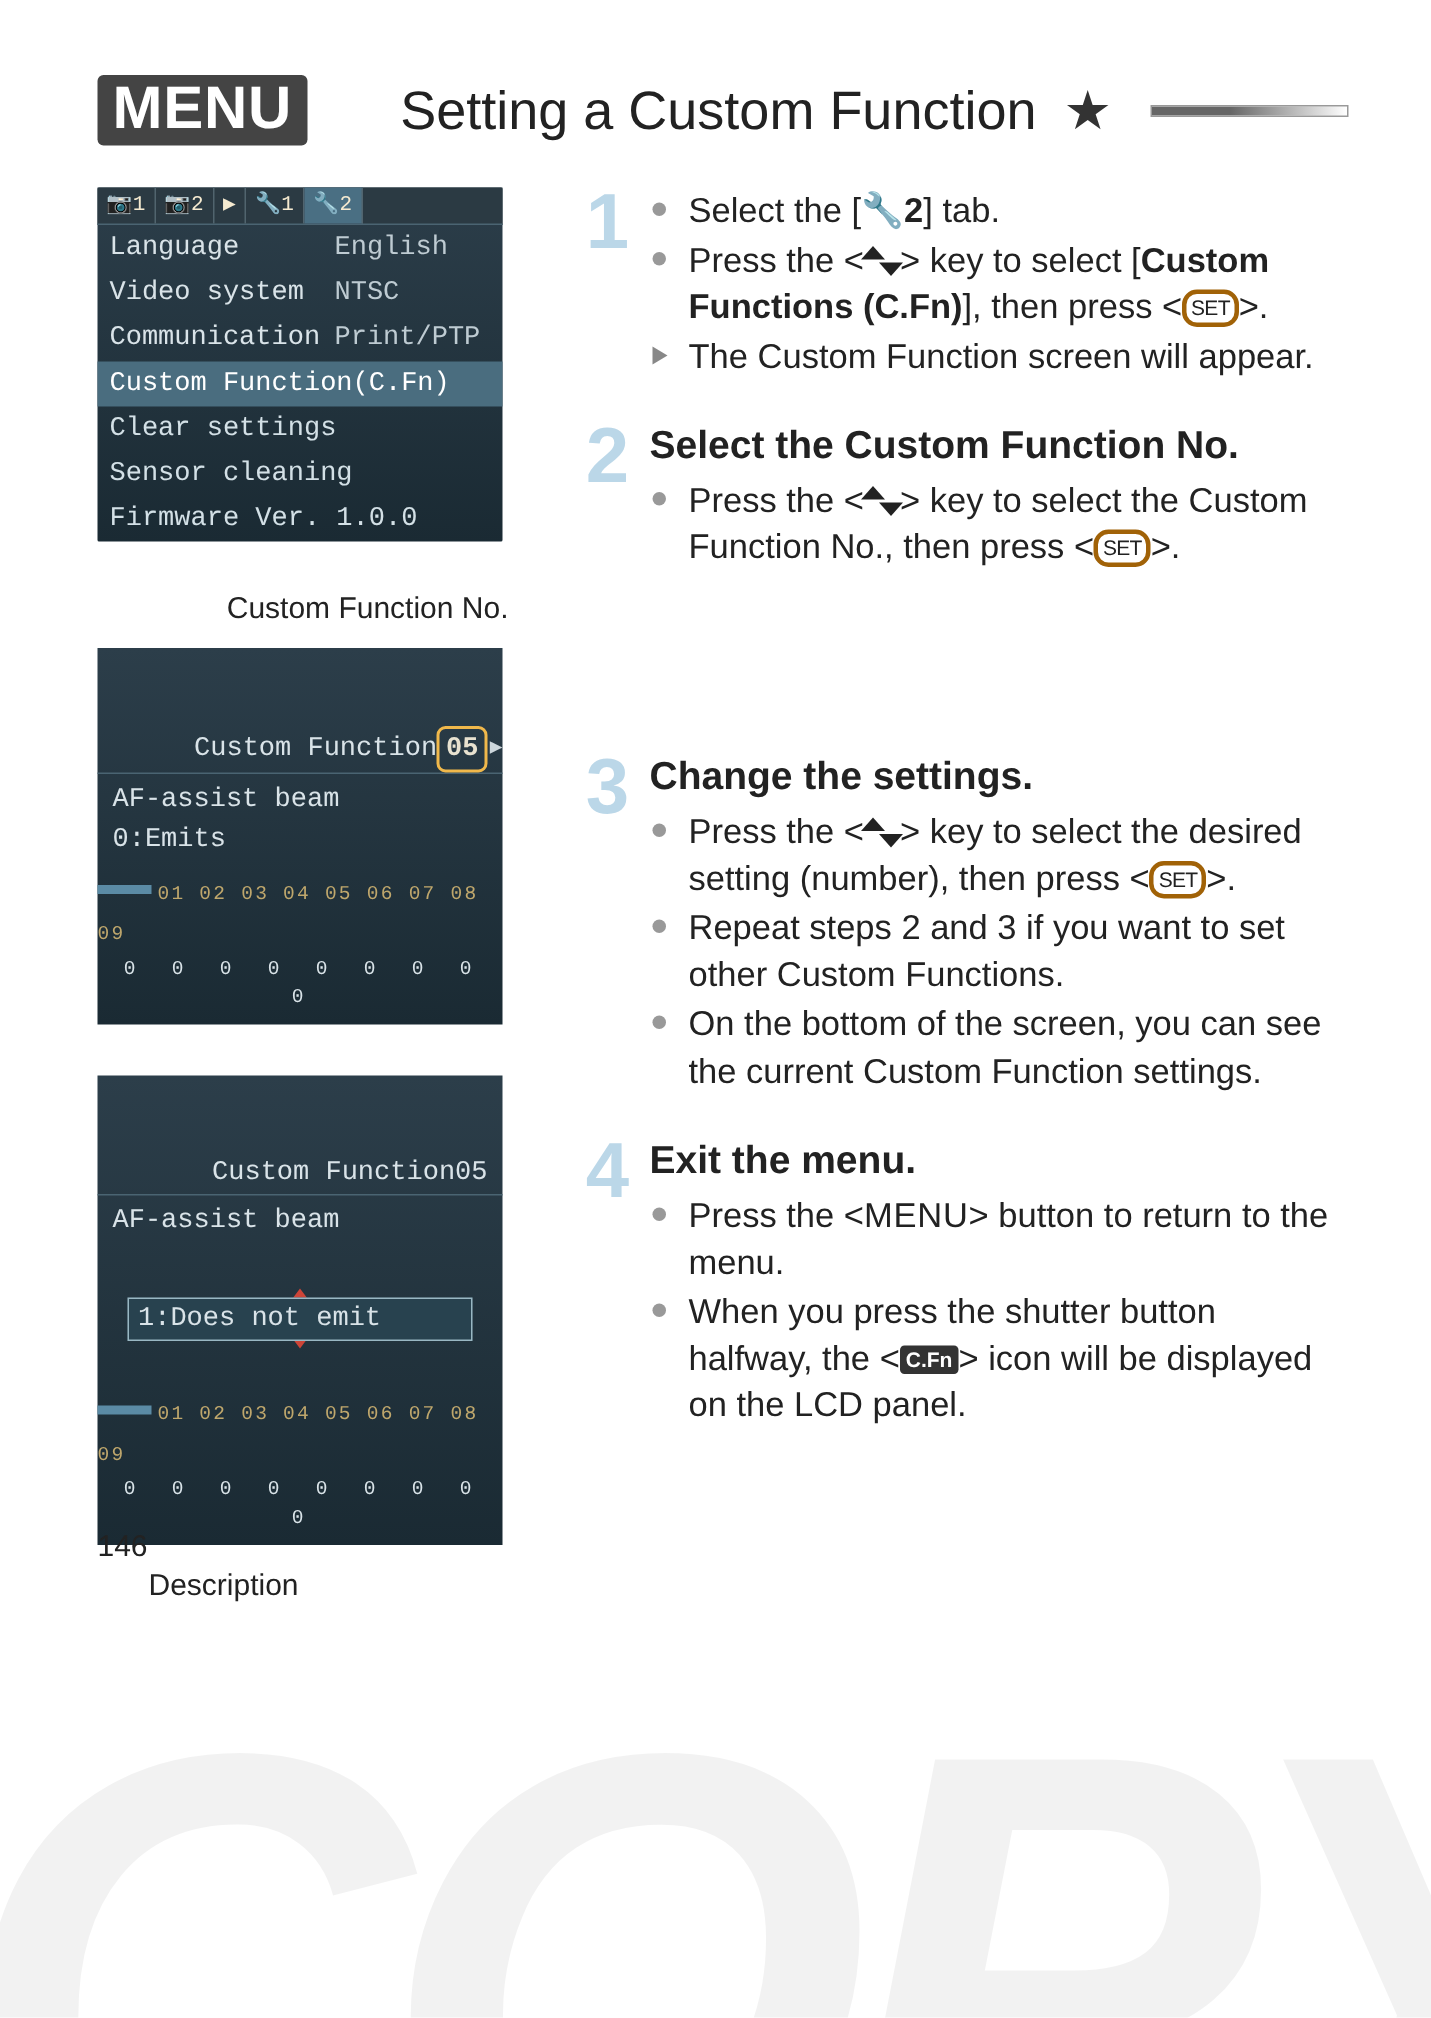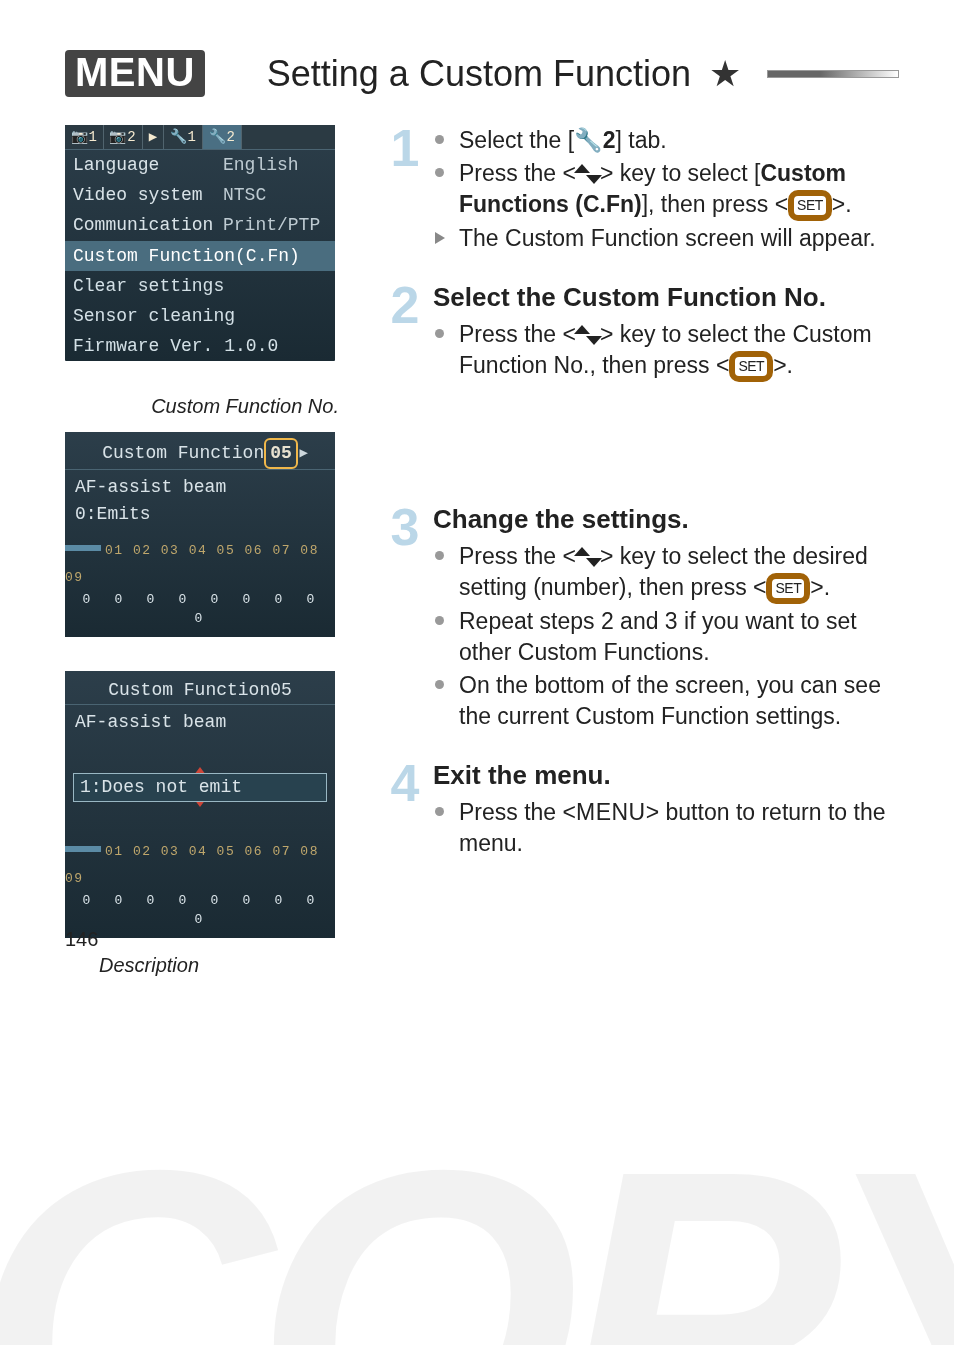--- a/index.html
+++ b/index.html
@@ -78,37 +78,37 @@
 
   .lcd2 {
     background: linear-gradient(#2c3e4a, #1a2a33);
     color: #d9e3e8;
     font-family: "Courier New", monospace;
     font-size: 18px;
     line-height: 1.5;
     width: 270px;
     padding: 6px 0 8px 0;
   }
-  .lcd2 .hd { padding: 0 10px; display: flex; justify-content: center; border-bottom: 1px solid #4a6472; align-items: center; }
+  .lcd2 .hd { padding: 0 10px; display: flex; justify-content: flex-end; border-bottom: 1px solid #4a6472; align-items: center; margin-top: 46px; }
   .cf-num-circle {
     display:inline-block; padding:0 4px; border:2px solid #f0b84b; border-radius:6px;
     color:#e8e2d0; font-weight:bold; position:relative;
   }
   .lcd2 .body { padding: 4px 10px 8px 10px; }
-  .lcd2 .sel { background: #28424f; border: 1px solid #99b7c3; padding: 0 6px; display:block; margin: 2px 8px; position: relative; }
+  .lcd2 .sel { background: #28424f; border: 1px solid #99b7c3; padding: 0 6px; display:block; margin: 2px 20px; position: relative; }
   .lcd2 .idxrow { text-align: center; font-size: 13px; color:#bfa76c; letter-spacing: 1.5px; padding: 2px 0 0 0; }
   .lcd2 .valrow { text-align: center; font-size: 13px; color:#d9e3e8; letter-spacing: 8.2px; padding: 0 0 0 5px; }
   .lcd2 .arrow-up, .lcd2 .arrow-down {
     border-left:6px solid transparent; border-right:6px solid transparent;
     width:0; height:0; margin:auto;
   }
   .lcd2 .arrow-up { border-bottom:8px solid #cd4538; }
   .lcd2 .arrow-down { border-top:8px solid #cd4538; margin-top:2px; }
 
-  .left-label { font-size: 20px; color: #222; text-align: right; padding-right: 16px; margin-bottom:-20px;font-style:italic; }
+  .left-label { font-size: 20px; color: #222; text-align: right; padding-right: 16px; margin-bottom:-20px; }
   .left-label.below { text-align: left; padding-left: 34px; margin-top:-18px; }
 
   .step { display: flex; gap: 8px; margin-bottom: 26px; }
   .step-num {
     font-size: 52px;
     font-weight: 800;
     color: rgba(60,140,190,0.35);
     line-height: 0.9;
     width: 40px;
     flex-shrink: 0;
@@ -128,21 +128,21 @@
     border-left:10px solid #888; top:9px; left:-18px;
   }
   .tools2-icon {
     display:inline-block;
     font-family: Arial, sans-serif;
     font-weight:700;
   }
   .set-icon {
     display:inline-block;
     font-size: 14px;
-    border:6px solid #a16207;
+    border:3px solid #a16207;
     border-radius: 10px;
     padding: 0 3px;
     vertical-align: 2px;
     letter-spacing: -0.5px;
   }
   .updown-icon {
     display:inline-block;
     position: relative;
     width: 24px; height: 18px;
     vertical-align: -2px;
@@ -300,20 +300,23 @@
       </div>
 
       <div class="step">
         <div class="step-num">4</div>
         <div class="step-body">
           <div class="step-title">Exit the menu.</div>
           <ul class="bullets">
             <li>
               <span>Press the &lt;</span><span class="menu-icon">MENU</span><span>&gt; button to return to the menu.</span>
             </li>
+            <li>
+              <span>When you press the shutter button halfway, the &lt;</span><span class="cfn-icon">C.Fn</span><span>&gt; icon will be displayed on the LCD panel.</span>
+            </li>
           </ul>
         </div>
       </div>
 
     </div>
   </div>
 
   <div class="page-num">146</div>
 </div>
 

